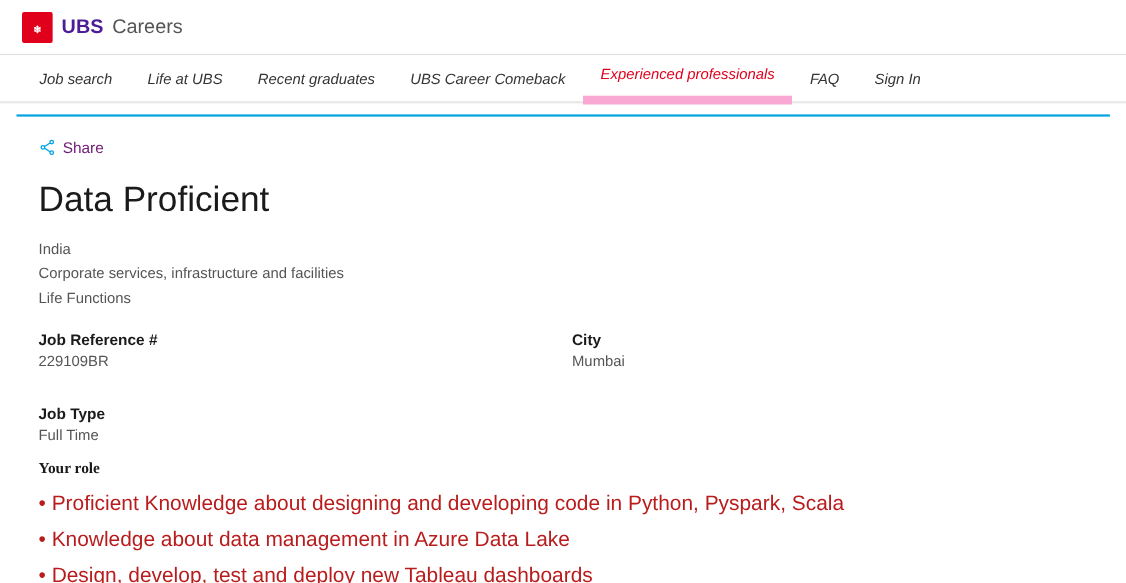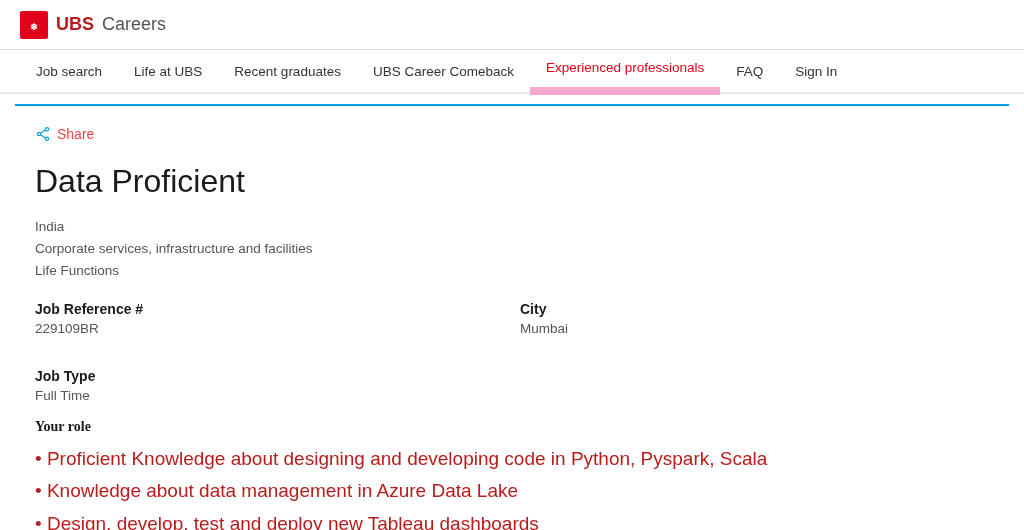--- a/index.html
+++ b/index.html
@@ -34,21 +34,21 @@
     }
 
     .ubs-logo {
       width: 28px;
       height: 28px;
     }
 
     .brand-name {
       font-size: 18px;
       font-weight: 600;
-      color: #b91c1c;
+      color: #4c1d95;
     }
 
     .careers-label {
       font-size: 18px;
       color: #555;
       font-weight: 400;
     }
 
     
     .nav {
@@ -61,40 +61,41 @@
     }
 
     .nav-item {
       padding: 12px 16px;
       font-size: 13.5px;
       color: #333;
       cursor: pointer;
       white-space: nowrap;
       text-decoration: none;
       display: inline-block;
+      font-style: italic;
     }
 
     .nav-item.active {
       color: #e0001b;
       border-bottom: 8px solid #f9a8d4;
     }
 
     
     .content {
       padding: 20px 20px 20px 20px;
       border-top: 2px solid #00a3e0;
       margin: 10px 15px;
     }
 
     
     .share-btn {
       display: flex;
       align-items: flex-end;
       gap: 6px;
-      color: #ef4444;
+      color: #701a75;
       font-size: 14px;
       cursor: pointer;
       margin-bottom: 20px;
       background: none;
       border: none;
       padding: 0;
     }
 
     .share-icon {
       width: 16px;

